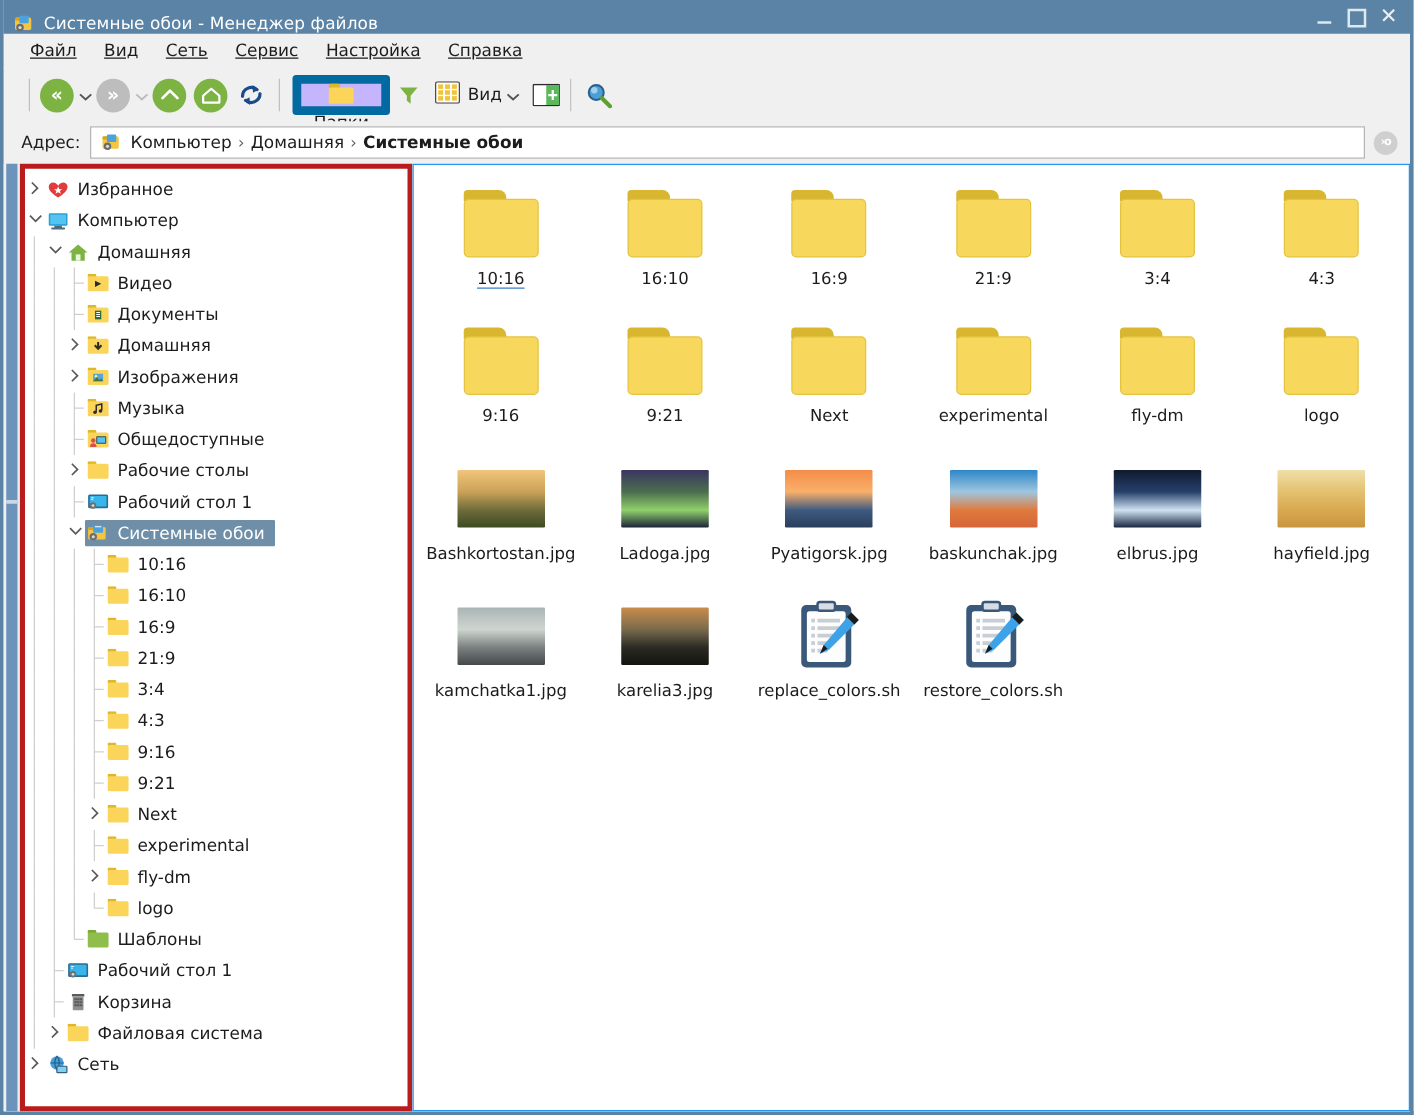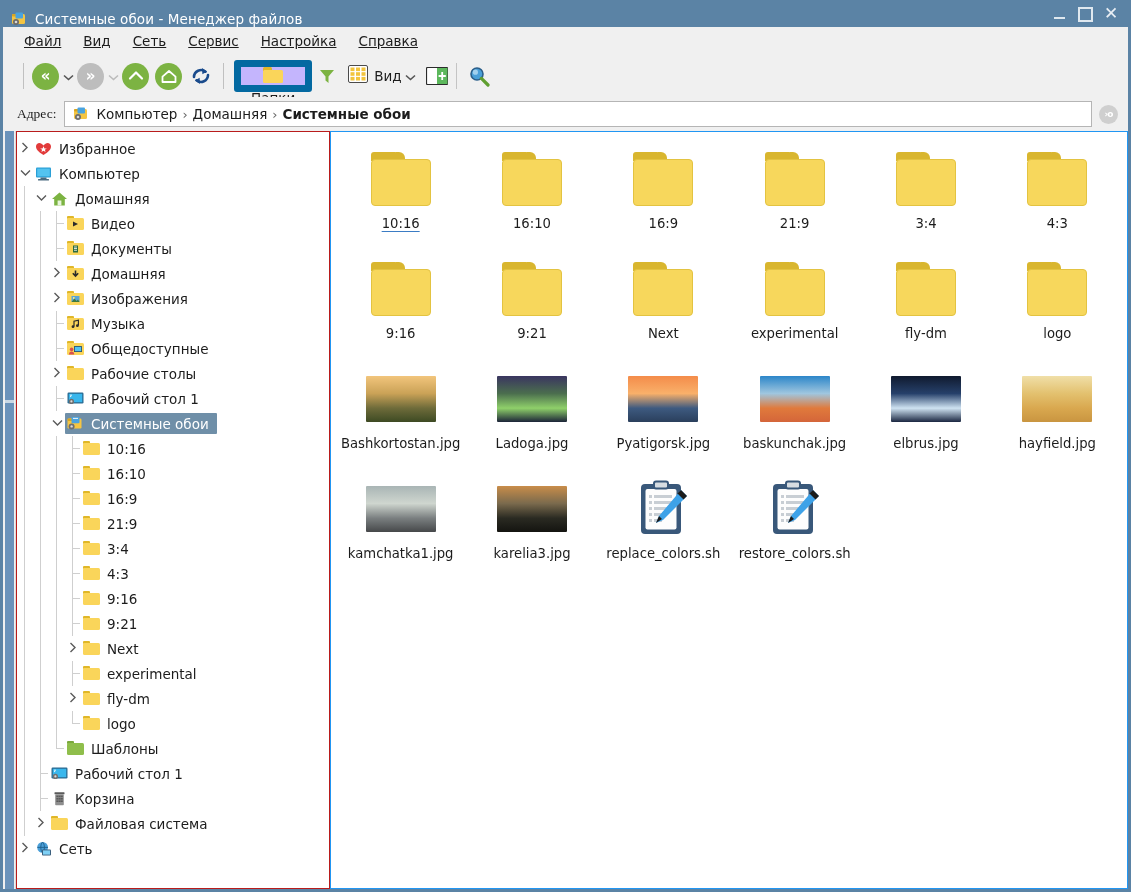--- a/index.html
+++ b/index.html
@@ -127,21 +127,21 @@
     background: #fad55a; border-radius: 1.5px;
   }
 
   
   .addressbar {
     height: 34px; min-height: 34px;
     background: #f0f0f0;
     display: flex; align-items: center;
     padding: 0 6px 0 14px;
   }
-  .addr-label { font-size: 13.5px; color: #1c1c1c; margin-right: 8px; font-family: Liberation Serif, serif; }
+  .addr-label { font-size: 13.5px; color: #1c1c1c; margin-right: 8px; }
   .addr-field {
     flex: 1; height: 26px;
     background: #ffffff; border: 1px solid #b5b5b5;
     display: flex; align-items: center; padding: 0 8px; gap: 3px;
     overflow: hidden;
   }
   .crumb { font-size: 13.5px; color: #1c1c1c; white-space: nowrap; }
   .crumb.cur { font-weight: bold; }
   .crumb-sep { font-size: 13px; color: #666; padding: 0 2px; }
   .addr-go {
@@ -162,21 +162,21 @@
     position: absolute; left: 2px; width: 9px; top: 0px; height: 100%;
     background: #6b93bb;
   }
   .sb-thumb::after{
     content:""; position:absolute; left:0; top:269px; width:9px; height:3px; background:#c9d8e5;
   }
 
   .sidebar {
     width: 314px; flex: none;
     background: #ffffff;
-    border: 1px solid #b91c1c;
+    border: 4px solid #b91c1c;
     overflow: hidden;
     position: relative;
   }
   .tree { padding: 4px 0 0 0; font-size: 13.5px; color: #1c1c1c; }
   .trow {
     height: 25px; display: flex; align-items: center;
     padding-right: 4px; white-space: nowrap;
   }
   .trow .lbl { padding-left: 6px; }
   .trow.sel { }

